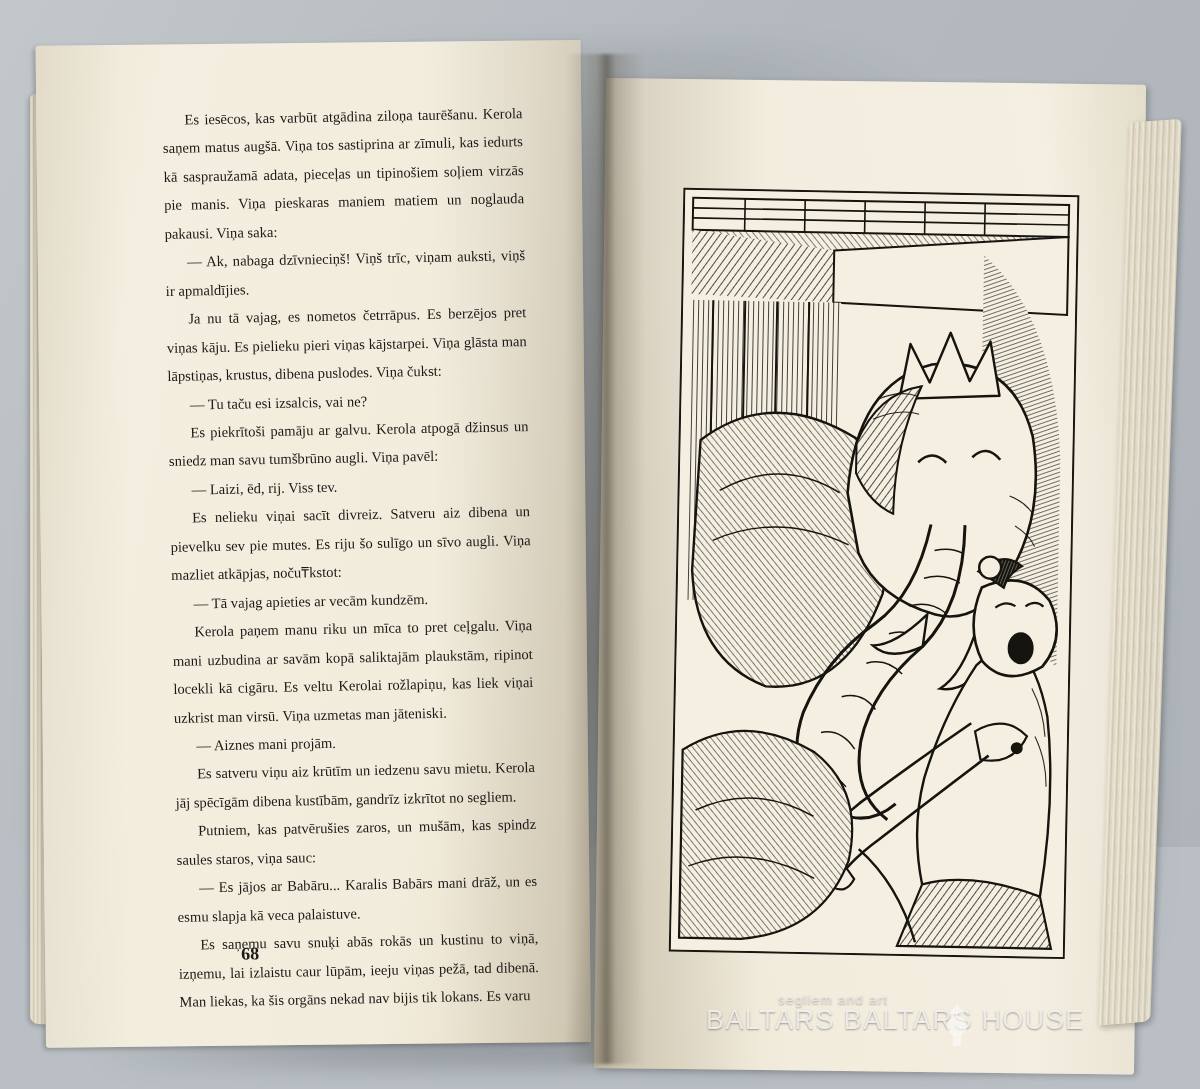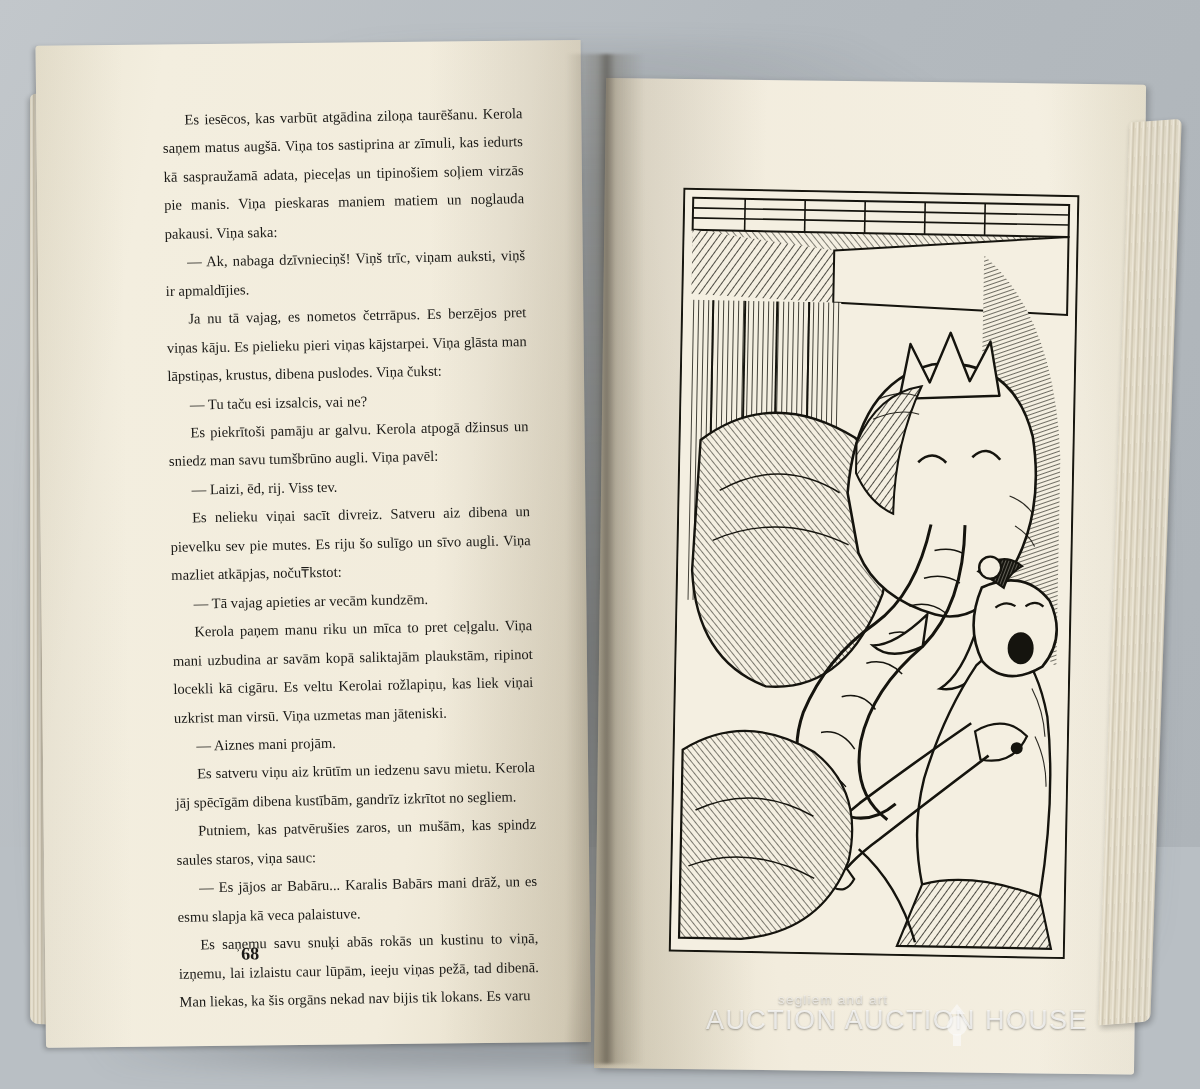--- a/index.html
+++ b/index.html
@@ -353,21 +353,21 @@
         </svg>
       </div>
     </div>
 
     <div class="edge-stack"></div>
     <div class="gutter"></div>
   </div>
 
   <div class="watermark">
     <div class="wm-small">segliem and art</div>
-    <div class="wm-big">AUCTION AUCTION HOUSE</div>
+    <div class="wm-big">BALTARS BALTARS HOUSE</div>
     <svg class="wm-mark" viewBox="0 0 46 44">
       <path d="M23 2 L31 12 L15 12 Z" fill="rgba(250,250,250,0.62)"></path>
       <circle cx="23" cy="24" r="10" fill="rgba(250,250,250,0.62)"></circle>
       <rect x="19" y="32" width="8" height="12" fill="rgba(250,250,250,0.62)"></rect>
     </svg>
   </div>
 
 </div>
 
 </body></html>

